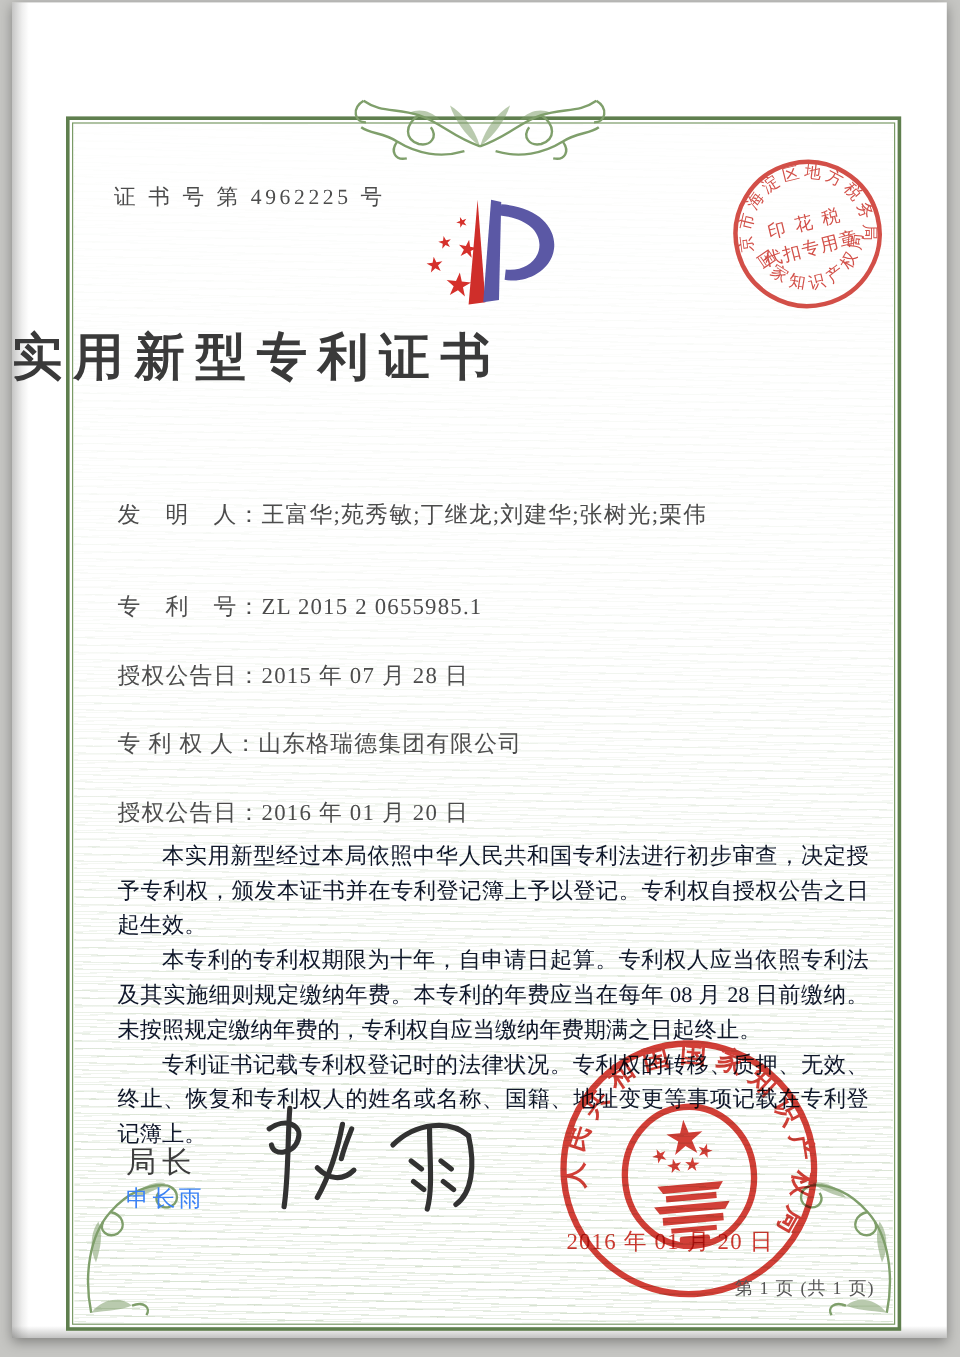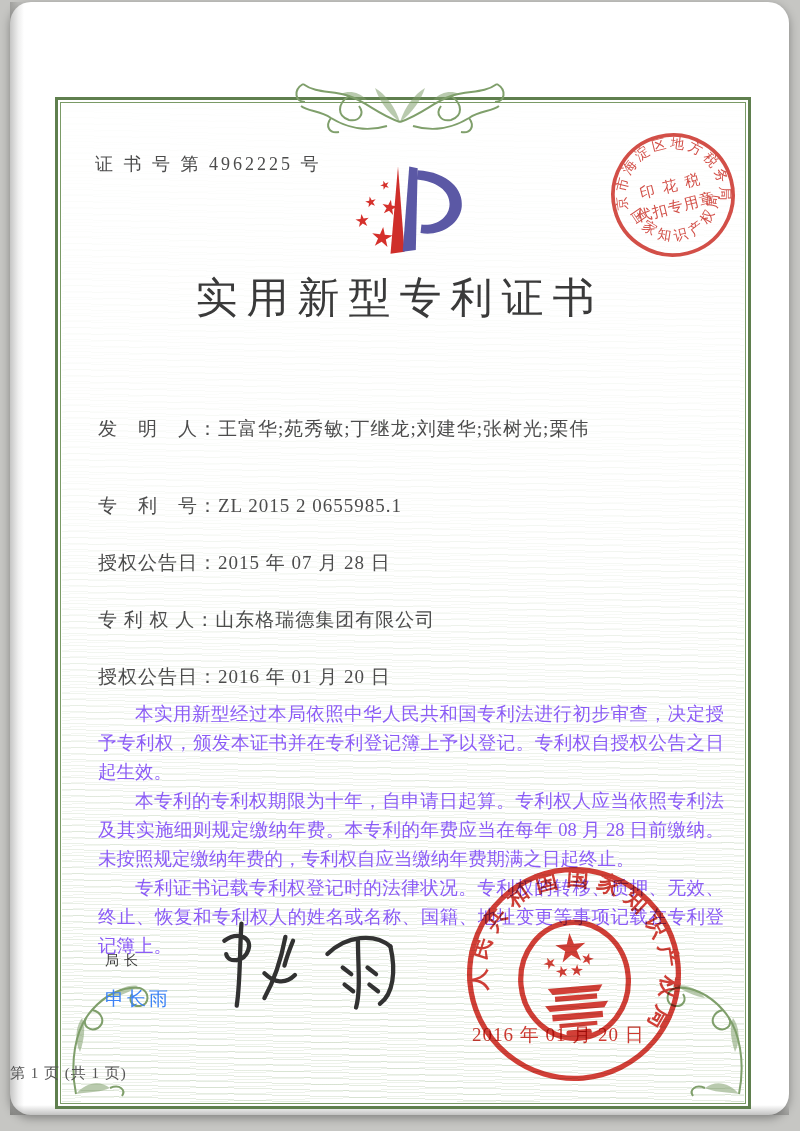--- a/index.html
+++ b/index.html
@@ -5,21 +5,20 @@
   html,body{margin:0;padding:0;}
   body{
     width:800px;height:1131px;overflow:hidden;position:relative;
     background:#c6c6c3;
     font-family:"Liberation Serif","DejaVu Serif",serif;
   }
   .page{
     position:absolute;left:10px;top:2px;width:779px;height:1113px;
     background:#ffffff;
     box-shadow:0 3px 10px rgba(0,0,0,.35);
-    border-radius:21px;
   }
   .page .edge-left{
     position:absolute;left:0;top:0;bottom:0;width:14px;
     background:linear-gradient(90deg,rgba(90,90,88,.35),rgba(120,120,118,.12) 60%,rgba(0,0,0,0));
   }
   .page .edge-bottom{
     position:absolute;left:0;right:0;bottom:0;height:10px;
     background:linear-gradient(0deg,rgba(80,80,78,.35),rgba(0,0,0,0));
   }
   
@@ -43,37 +42,37 @@
   .orn-top{left:273px;top:72px;}
   .orn-bl{left:56px;top:970px;}
   .orn-br{left:634px;top:970px;transform:scaleX(-1);}
 
   .cert-no{
     position:absolute;left:85px;top:150px;
     font-size:18px;letter-spacing:3px;color:#4c4c4c;
   }
   .logo{position:absolute;left:328px;top:153px;}
   .title{
-    position:absolute;left:0;right:0;top:268px;text-align:center;
-    font-size:42px;font-weight:normal;letter-spacing:9px;color:#3a3a3a;
+    position:absolute;left:0;right:0;top:268px;
+    font-size:42px;font-weight:bold;letter-spacing:9px;color:#3a3a3a;
   }
   .field{
     position:absolute;left:88px;right:70px;
     font-size:19px;color:#4c4c4c;letter-spacing:1px;white-space:nowrap;
   }
   .paras{
     position:absolute;left:88px;top:698px;width:626px;
-    font-size:18.5px;line-height:29px;color:#8b5cf6;text-align:justify;
+    font-size:18.5px;line-height:29px;color:#0f172a;text-align:justify;
   }
   .paras p{margin:0;text-indent:2em;}
-  .sign-title{position:absolute;left:95px;top:950px;font-size:14px;letter-spacing:5px;color:#3d3d3d;font-family:"Liberation Sans","DejaVu Sans",sans-serif;}
+  .sign-title{position:absolute;left:95px;top:950px;font-size:25px;letter-spacing:5px;color:#3d3d3d;font-family:"Liberation Sans","DejaVu Sans",sans-serif;}
   .sign-name{position:absolute;left:95px;top:984px;font-size:19px;letter-spacing:3px;color:#3b82f6;font-family:"Liberation Sans","DejaVu Sans",sans-serif;}
   .autograph{position:absolute;left:195px;top:912px;}
   .footer{
-    position:absolute;left:0;right:60px;top:1062px;text-align:left;
+    position:absolute;left:0;right:60px;top:1062px;text-align:right;
     font-size:15px;color:#555;letter-spacing:1px;
   }
   .seal{mix-blend-mode:multiply;}
   .tax-stamp{position:absolute;left:588px;top:118px;transform:rotate(-14deg);opacity:.92;}
   .office-seal{position:absolute;left:448px;top:856px;transform:rotate(-5deg);opacity:.95;}
   .seal-date{
     position:absolute;left:462px;top:1020px;width:190px;
     font-size:19px;color:#cf3a31;letter-spacing:1px;white-space:nowrap;
     mix-blend-mode:multiply;
   }

